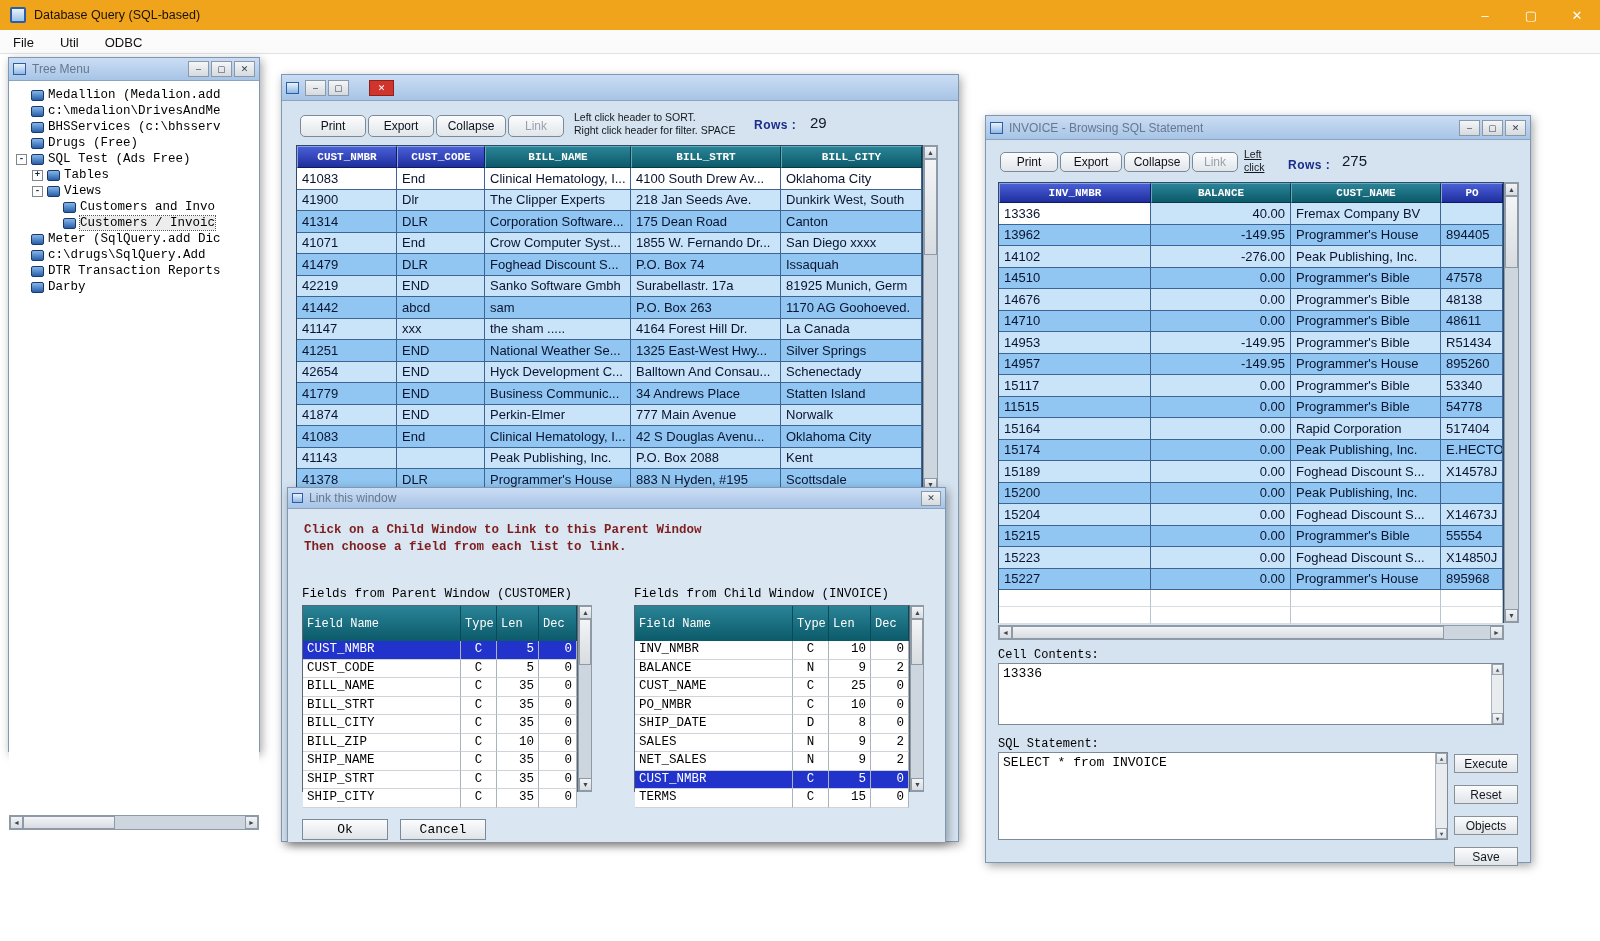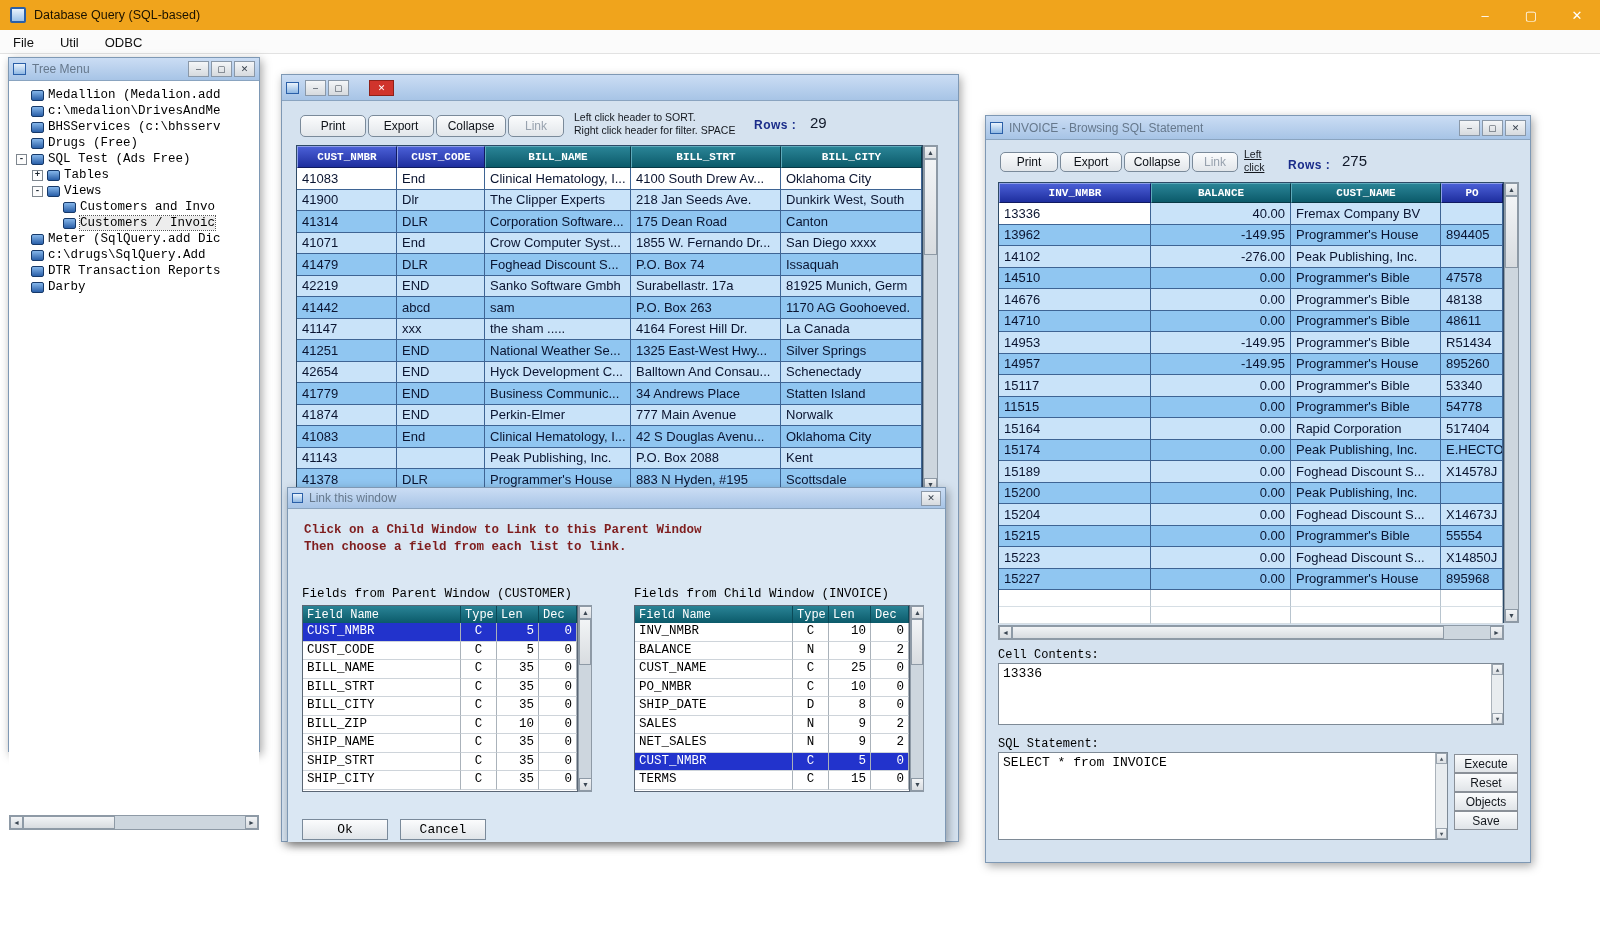--- a/index.html
+++ b/index.html
@@ -86,36 +86,36 @@
   .tree-item.d1 { padding-left:21px; } .tree-item.d2 { padding-left:37px; }
   .expander { width:11px; height:11px; border:1px solid #7E868E; background:#FCFCFC; font:bold 9px/9px "Liberation Mono", monospace;
     text-align:center; color:#16202A; flex:none; visibility:hidden; }
   .tree-item.expandable .expander { visibility:visible; }
   .node-icon { width:13px; height:11px; background:linear-gradient(180deg,#85B6EA,#2A5FA8); border:1px solid #16396A; border-radius:2px; flex:none; }
   .tree-item.focused .tree-label { background:#EDEDED; outline:1px dotted #555; }
 
   
   .ftable { position:absolute; background:#fff; border:1px solid #5A6674; }
   .fh { display:flex; background:linear-gradient(#2A8496,#0B5A6A); }
-  .fhc { height:17px; color:#fff; font:12px "Liberation Mono", monospace; display:flex; align-items:center; padding:0 4px; border-right:1px solid #0A4A58; }
+  .fhc { height:35px; color:#fff; font:12px "Liberation Mono", monospace; display:flex; align-items:center; padding:0 4px; border-right:1px solid #0A4A58; }
   .frow { display:flex; height:18.55px; background:#fff; font:12.5px "Liberation Mono", monospace; color:#000; }
   .fcell { border-right:1px solid #AAB2BA; border-bottom:1px solid #CED4DA; padding:1px 4px; overflow:hidden; white-space:nowrap; }
   .fc0{width:158px}.fc1{width:36px; text-align:center}.fc2{width:42px; text-align:right}.fc3{width:38px; text-align:right}
   .frow.selected { background:#2233CC; color:#fff; }
   .dlg-line { position:absolute; font:bold 12.5px "Liberation Mono", monospace; color:#7f1d1d; white-space:nowrap; }
   .dlg-label { position:absolute; font:12.5px "Liberation Mono", monospace; color:#000; white-space:nowrap; }
   .dlg-btn { position:absolute; width:86px; height:21px; background:linear-gradient(#FBFCFD,#E0E4E8); border:1px solid #7A8A9A;
     font:13px "Liberation Mono", monospace; display:flex; align-items:center; justify-content:center; }
 
   
   .panel-label { position:absolute; font:12px "Liberation Mono", monospace; color:#000; }
   .text-panel { position:absolute; background:#fff; border:1px solid #7E8A96; font:13px "Liberation Mono", monospace; color:#000;
     padding:2px 16px 2px 4px; resize:none; overflow:hidden; }
   .side-btn { width:64px; height:19px; background:linear-gradient(#FBFCFD,#E0E4E8); border:1px solid #8A9098; font-size:12px; color:#14181E; }
-  #inv-side-btns { position:absolute; display:flex; flex-direction:column; gap:0; }
+  #inv-side-btns { position:absolute; display:flex; flex-direction:column; gap:12px; }
 </style>
 </head>
 <body>
 
 <div id="screen">
 
   <div id="main-titlebar">
     <span class="app-icon"></span>
     <span id="main-title">Database Query (SQL-based)</span>
     <div class="main-controls">

